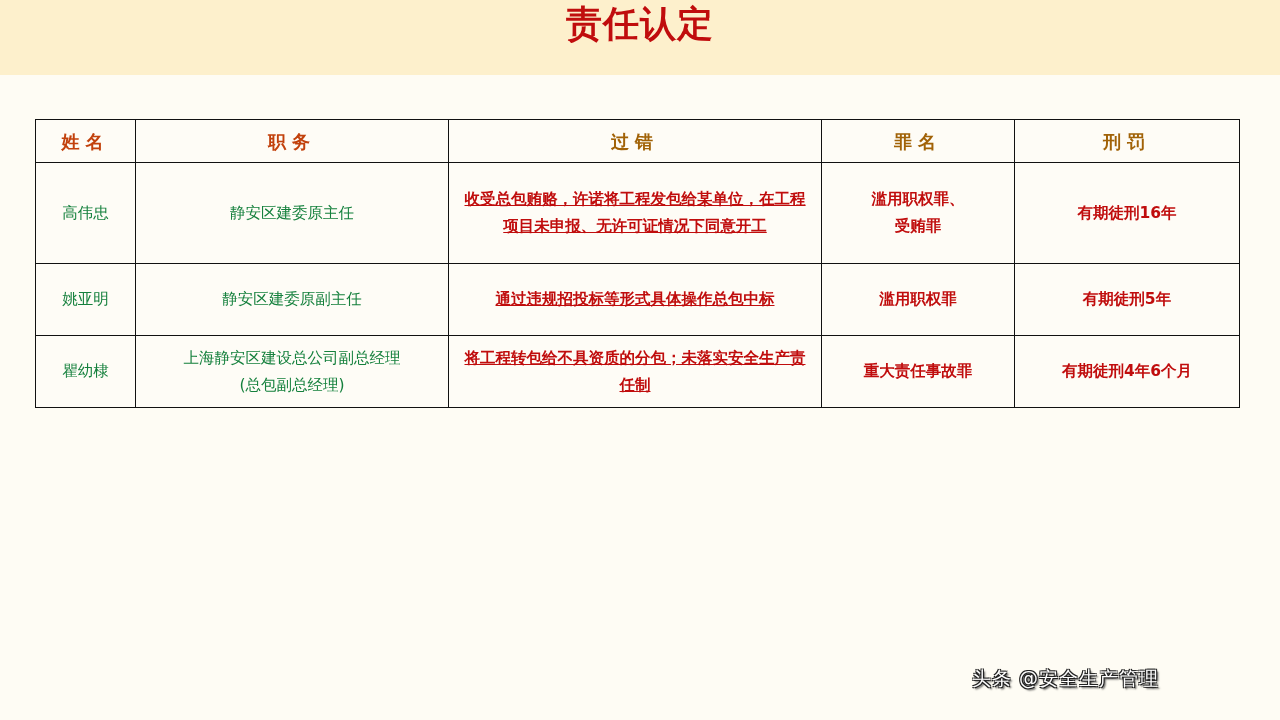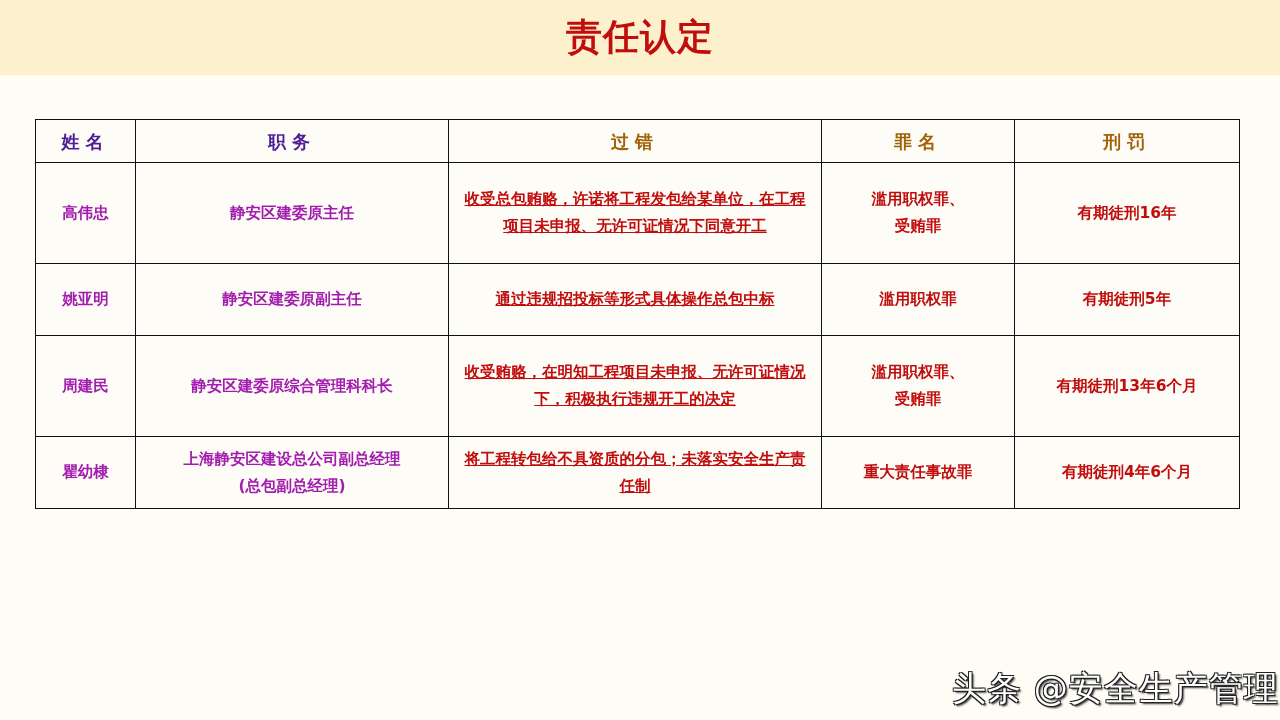--- a/index.html
+++ b/index.html
@@ -4,48 +4,48 @@
 <style>
   html, body { margin: 0; padding: 0; }
   body {
     width: 1280px; height: 720px; overflow: hidden; position: relative;
     background: #fefcf4;
     font-family: "DejaVu Sans", "Liberation Sans", sans-serif;
   }
   .title-band {
     position: absolute; left: 0; top: 0; width: 1280px; height: 75px;
     background: #fdf0cc;
-    display: flex; align-items: center; justify-content: center;
+    display: flex; justify-content: center;
   }
   .title {
     color: #c00d0d; font-size: 36px; font-weight: bold; letter-spacing: 1px;
   }
   table.resp {
     position: absolute; left: 35px; top: 119px;
     width: 1204px; border-collapse: collapse;
     table-layout: fixed;
     background: #fefcf6;
   }
   table.resp th, table.resp td {
     border: 1.5px solid #111;
     text-align: center; vertical-align: middle;
     font-size: 15.5px; line-height: 27px;
     padding: 0 8px;
   }
   table.resp th {
     height: 42px; font-size: 18px; font-weight: bold; letter-spacing: 6px;
   }
-  th.gray { color: #4c1d95; }
+  th.gray { color: #c2410c; }
   th.red { color: #a16207; }
-  td.gray { color: #a21caf; font-weight: bold; }
+  td.gray { color: #15803d; font-weight: normal; }
   td.red { color: #c00d0d; font-weight: bold; }
   td.left { text-align: left; padding-left: 10px; text-decoration: underline; }
   .watermark {
-    position: absolute; left: 952px; top: 666px;
-    font-size: 34px; color: #fff;
+    position: absolute; left: 972px; top: 666px;
+    font-size: 19px; color: #fff;
     text-shadow: -1px -1px 0 #222, 1px -1px 0 #222, -1px 1px 0 #222, 1px 1px 0 #222, 2px 2px 2px #333;
     letter-spacing: 1px; white-space: nowrap;
   }
 </style>
 </head>
 <body>
 
 <div class="title-band">
   <div class="title">责任认定</div>
 </div>
@@ -89,35 +89,20 @@
           <div>静安区建委原副主任</div>
         </td>
       <td class="red left">
           <div>通过违规招投标等形式具体操作总包中标</div>
         </td>
       <td class="red">
           <div>滥用职权罪</div>
         </td>
       <td class="red">有期徒刑5年</td>
     </tr>
-    <tr style="height:101px">
-      <td class="gray">周建民</td>
-      <td class="gray">
-          <div>静安区建委原综合管理科科长</div>
-        </td>
-      <td class="red left">
-          <div>收受贿赂，在明知工程项目未申报、无许可证情况</div>
-          <div>下，积极执行违规开工的决定</div>
-        </td>
-      <td class="red">
-          <div>滥用职权罪、</div>
-          <div>受贿罪</div>
-        </td>
-      <td class="red">有期徒刑13年6个月</td>
-    </tr>
     <tr style="height:72px">
       <td class="gray">瞿幼棣</td>
       <td class="gray">
           <div>上海静安区建设总公司副总经理</div>
           <div>(总包副总经理)</div>
         </td>
       <td class="red left">
           <div>将工程转包给不具资质的分包；未落实安全生产责</div>
           <div>任制</div>
         </td>

